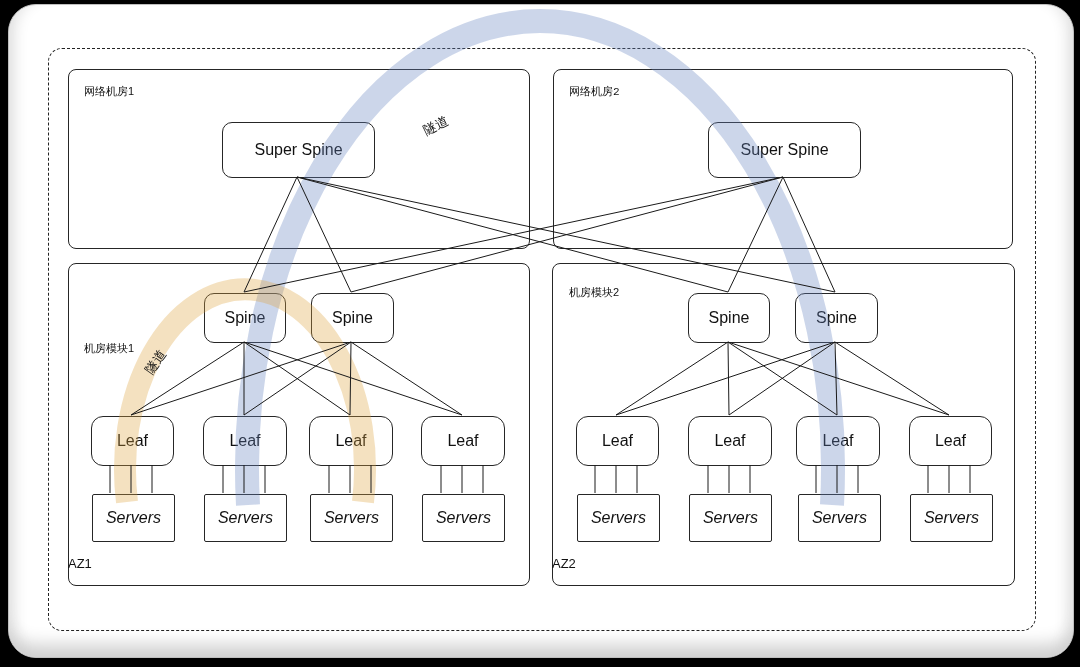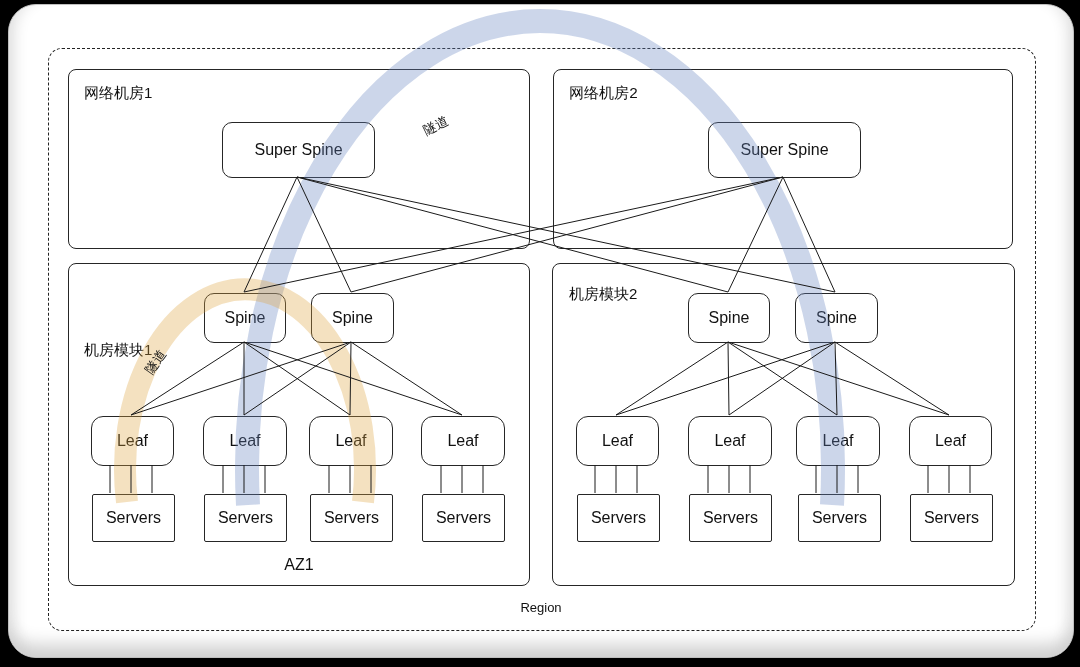--- a/index.html
+++ b/index.html
@@ -7,56 +7,56 @@
        font-family:"Liberation Sans","DejaVu Sans",sans-serif;color:#111;}
   .card{position:absolute;left:8px;top:4px;width:1064px;height:652px;
         background:#fff;border-radius:28px;border:1px solid #bfbfbf;
         box-shadow:inset 0 -22px 18px -10px #cfcfcf,
                    inset -16px 0 14px -10px #e3e3e3,
                    inset 16px 0 14px -10px #e3e3e3;}
   .region{position:absolute;left:47px;top:47px;width:986px;height:581px;
           border:1.6px dashed #222;border-radius:14px;z-index:1;}
   .cbox{position:absolute;border:1.5px solid #262626;border-radius:8px;
         background:#fff;z-index:1;box-sizing:border-box;}
-  .ctitle{position:absolute;font-size:15px;z-index:2;white-space:nowrap;}
+  .ctitle{position:absolute;font-size:11px;z-index:2;white-space:nowrap;}
   .node{position:absolute;background:#fff;border:1.5px solid #262626;
         border-radius:10px;display:flex;align-items:center;justify-content:center;
         font-size:16px;z-index:2;box-sizing:border-box;white-space:nowrap;text-align:center;}
   .leaf{border-radius:12px;}
-  .servers{border-radius:2px;}
-  .azlabel{position:absolute;font-size:16px;text-align:center;z-index:2;}
+  .servers{border-radius:2px;font-style:italic;}
+  .azlabel{position:absolute;font-size:13px;z-index:2;}
   .regionlabel{position:absolute;left:47px;top:599px;width:986px;
                text-align:center;font-size:13px;z-index:2;}
   svg.overlay{position:absolute;left:0;top:0;width:1080px;height:667px;
               z-index:3;pointer-events:none;}
   .tunnel-label{position:absolute;font-size:13px;color:#111;z-index:4;
                 white-space:nowrap;}
   .tl-blue{left:423px;top:117px;transform:rotate(-26deg);}
   .tl-orange{left:143px;top:353px;transform:rotate(-55deg);}
 </style>
 </head>
 <body>
 
 <div class="card">
 
   <div class="region" style="left:39px;top:43px;"></div>
-  <div class="regionlabel" style="left:39px;top:595px;">Region</div>
 
   <div class="cbox" style="left:59px;top:64px;width:462px;height:180px;"></div>
   <div class="ctitle" style="left:75px;top:79px;">网络机房1</div>
 
   <div class="cbox" style="left:544px;top:64px;width:460px;height:180px;"></div>
   <div class="ctitle" style="left:560px;top:79px;font-family:Liberation Mono, monospace;">网络机房2</div>
 
   <div class="cbox" style="left:59px;top:258px;width:462px;height:323px;"></div>
   <div class="ctitle" style="left:75px;top:288px;margin-top:48px;">机房模块1</div>
   <div class="azlabel" style="left:59px;top:551px;width:462px;">AZ1</div>
 
   <div class="cbox" style="left:543px;top:258px;width:463px;height:323px;"></div>
   <div class="ctitle" style="left:560px;top:280px;">机房模块2</div>
+  <div class="azlabel" style="left:543px;top:551px;width:463px;">AZ2</div>
 
   <div class="node" style="left:213px;top:117px;width:153px;height:56px;">Super Spine</div>
   <div class="node" style="left:699px;top:117px;width:153px;height:56px;">Super Spine</div>
 
   <div class="node" style="left:195px;top:288px;width:82px;height:50px;">Spine</div>
   <div class="node" style="left:302px;top:288px;width:83px;height:50px;">Spine</div>
   <div class="node" style="left:679px;top:288px;width:82px;height:50px;">Spine</div>
   <div class="node" style="left:786px;top:288px;width:83px;height:50px;">Spine</div>
 
   <div class="node leaf" style="left:82px;top:411px;width:83px;height:50px;">Leaf</div>

